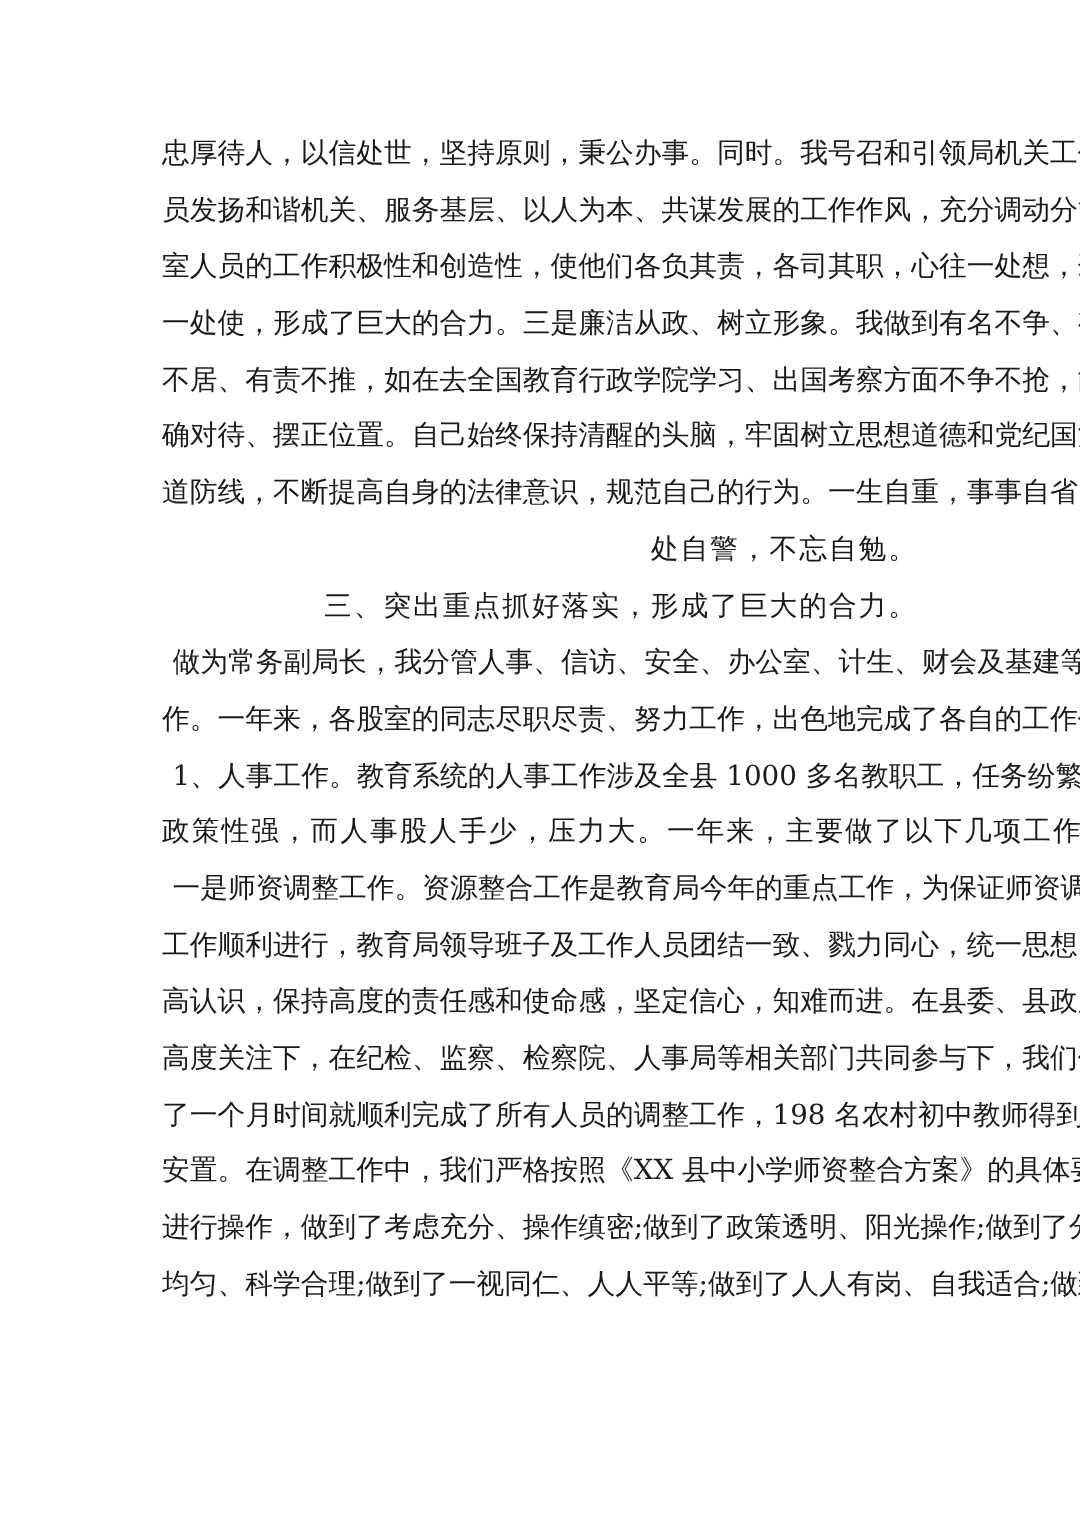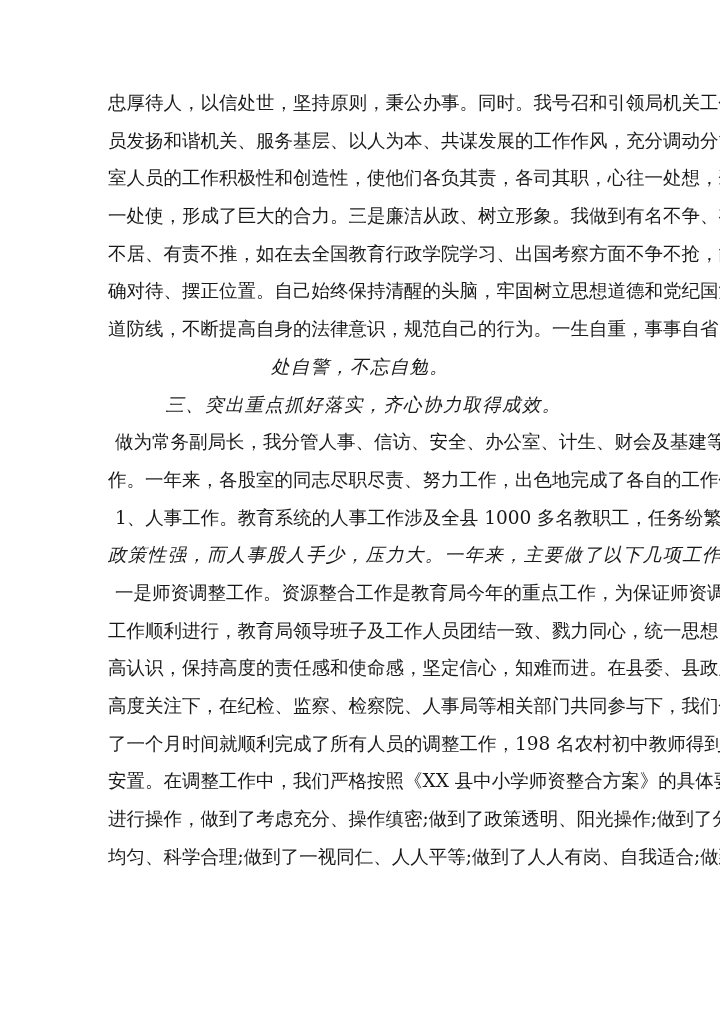--- a/index.html
+++ b/index.html
@@ -35,42 +35,41 @@
       font-size: 18.5px;
       white-space: nowrap;
       overflow: visible;
       display: block;
     }
     .line.full {
       text-align: justify;
       text-align-last: justify;
     }
     .line.short {
-      text-align: center;
+      text-align: right;
       letter-spacing: 1.3px;
-      font-style: italic;
     }
     .line.indent {
       padding-left: 7px;
     }
   </style>
 </head>
 <body>
 
 <div class="page">
   <div class="body-text">
     <div class="line full">忠厚待人，以信处世，坚持原则，秉公办事。同时。我号召和引领局机关工作人</div>
     <div class="line full">员发扬和谐机关、服务基层、以人为本、共谋发展的工作作风，充分调动分管股</div>
     <div class="line full">室人员的工作积极性和创造性，使他们各负其责，各司其职，心往一处想，劲往</div>
     <div class="line full">一处使，形成了巨大的合力。三是廉洁从政、树立形象。我做到有名不争、有功</div>
     <div class="line full">不居、有责不推，如在去全国教育行政学院学习、出国考察方面不争不抢，能正</div>
     <div class="line full">确对待、摆正位置。自己始终保持清醒的头脑，牢固树立思想道德和党纪国法两</div>
     <div class="line full">道防线，不断提高自身的法律意识，规范自己的行为。一生自重，事事自省，处</div>
     <div class="line short">处自警，不忘自勉。</div>
-    <div class="line short indent">三、突出重点抓好落实，齐心协力取得成效。</div>
+    <div class="line short indent">三、突出重点抓好落实，形成了巨大的合力。</div>
     <div class="line full indent">做为常务副局长，我分管人事、信访、安全、办公室、计生、财会及基建等工</div>
     <div class="line full">作。一年来，各股室的同志尽职尽责、努力工作，出色地完成了各自的工作任务。</div>
     <div class="line full indent">1、人事工作。教育系统的人事工作涉及全县 1000 多名教职工，任务纷繁复杂，</div>
     <div class="line short">政策性强，而人事股人手少，压力大。一年来，主要做了以下几项工作。</div>
     <div class="line full indent">一是师资调整工作。资源整合工作是教育局今年的重点工作，为保证师资调整</div>
     <div class="line full">工作顺利进行，教育局领导班子及工作人员团结一致、戮力同心，统一思想，提</div>
     <div class="line full">高认识，保持高度的责任感和使命感，坚定信心，知难而进。在县委、县政府的</div>
     <div class="line full">高度关注下，在纪检、监察、检察院、人事局等相关部门共同参与下，我们仅用</div>
     <div class="line full">了一个月时间就顺利完成了所有人员的调整工作，198 名农村初中教师得到妥善</div>
     <div class="line full">安置。在调整工作中，我们严格按照《XX 县中小学师资整合方案》的具体要求</div>

